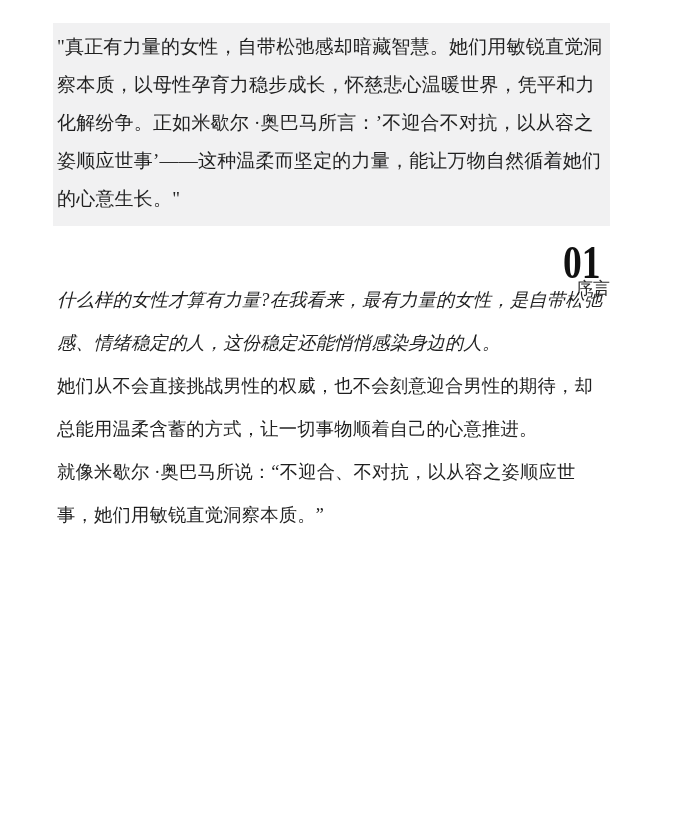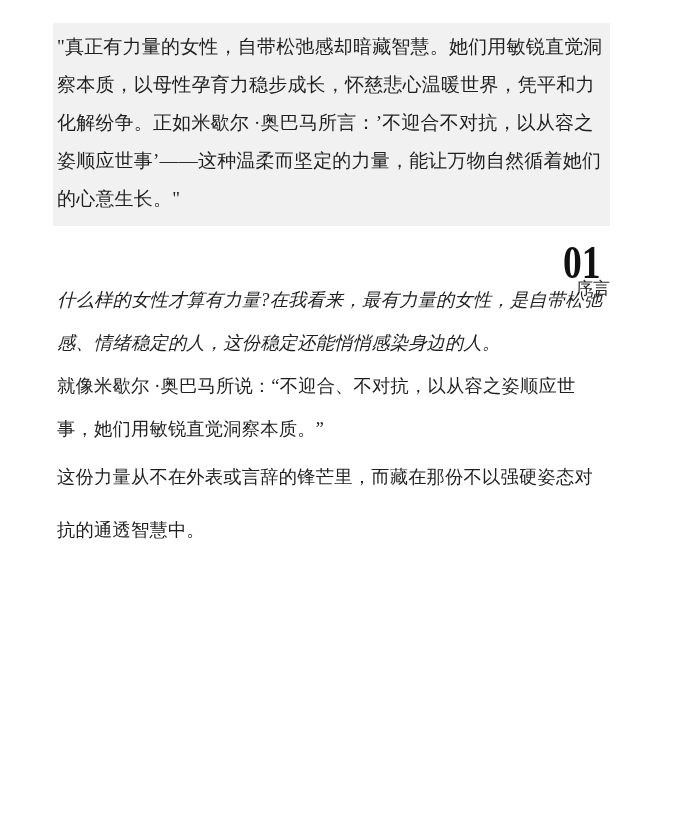--- a/index.html
+++ b/index.html
@@ -71,19 +71,19 @@
     <span>"真正有力量的女性，自带松弛感却暗藏智慧。她们用敏锐直觉洞察本质，以母性孕育力稳步成长，怀慈悲心温暖世界，凭平和力化解纷争。正如米歇尔 ·奥巴马所言：’不迎合不对抗，以从容之姿顺应世事’——这种温柔而坚定的力量，能让万物自然循着她们的心意生长。"</span>
   </blockquote>
 
   <div class="section-heading">
     <span class="section-number">01</span>
     <span class="section-title">序言</span>
   </div>
 
   <p class="p1">什么样的女性才算有力量?在我看来，最有力量的女性，是自带松弛感、情绪稳定的人，这份稳定还能悄悄感染身边的人。</p>
 
+  <p class="p2">她们从不会直接挑战男性的权威，也不会刻意迎合男性的期待，却总能用温柔含蓄的方式，让一切事物顺着自己的心意推进。</p>
 
   <p class="p3">就像米歇尔 ·奥巴马所说：“不迎合、不对抗，以从容之姿顺应世事，她们用敏锐直觉洞察本质。”</p>
 
 
-  <p class="p5">这份力量从不在外表或言辞的锋芒里，而藏在那份不以强硬姿态对抗的通透智慧中。</p>
 
 </main>
 
 </body></html>

